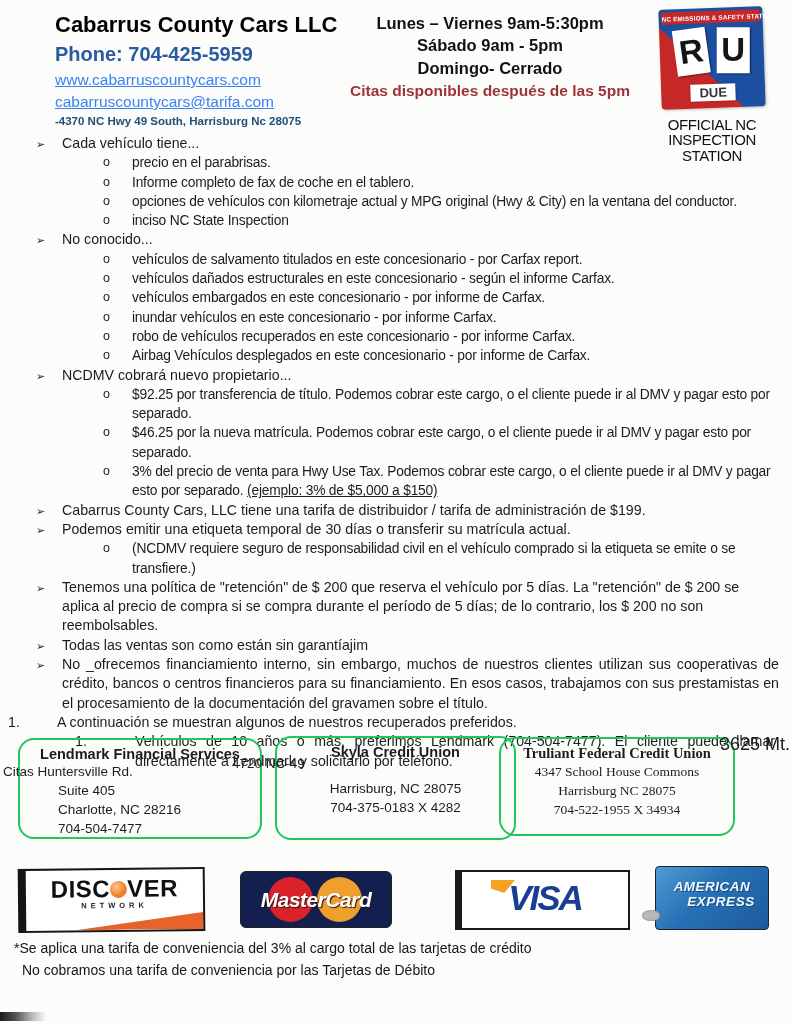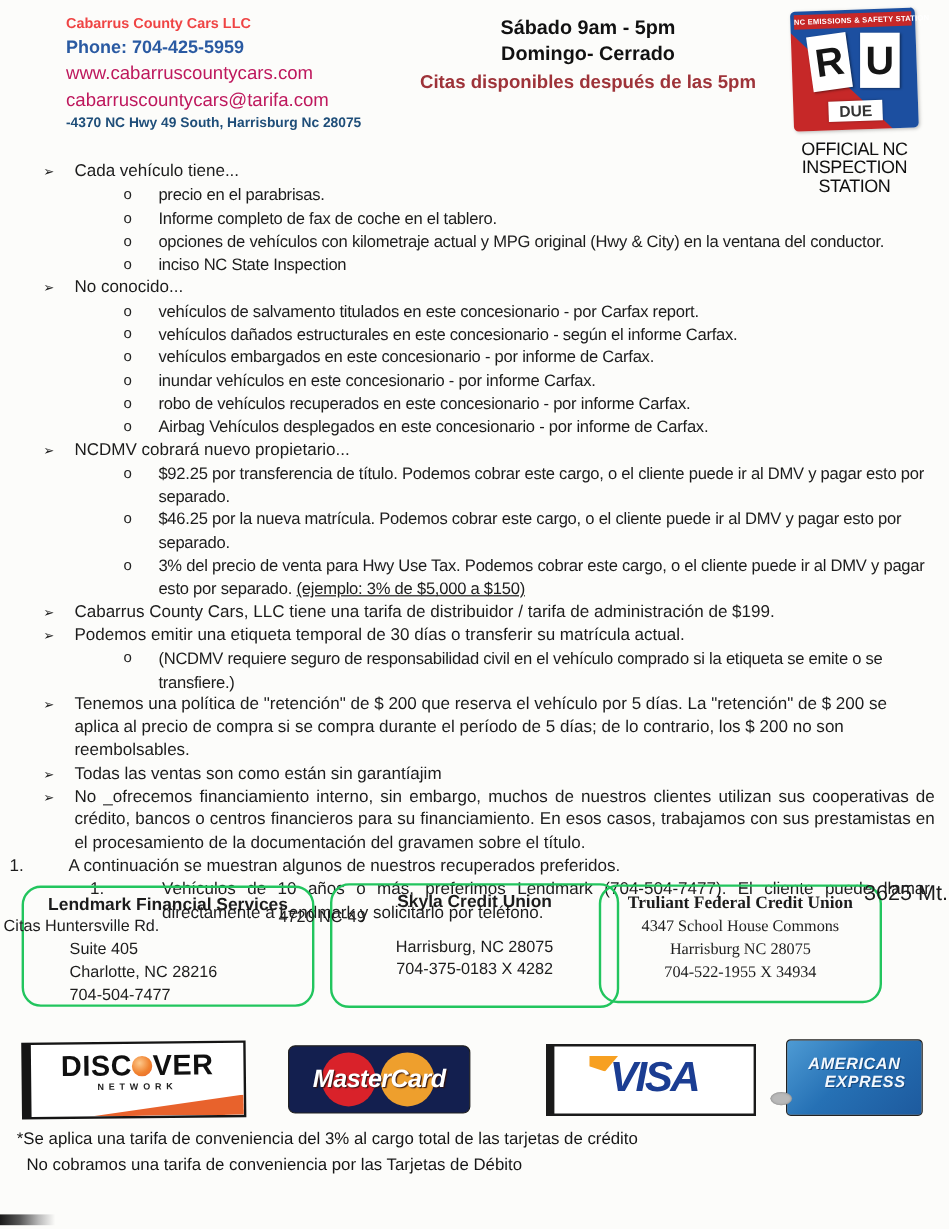--- a/index.html
+++ b/index.html
@@ -3,23 +3,23 @@
 <meta charset="utf-8">
 <style>
   html,body{margin:0;padding:0;}
   body{
     width:791px;height:1024px;position:relative;overflow:hidden;
     background:#fcfcfa;color:#1c1c1c;
     font-family:"Liberation Sans",sans-serif;
   }
   
   .company{position:absolute;left:55px;top:12px;width:300px;}
-  .company-name{font-size:12px;font-weight:bold;color:#ef4444;margin-bottom:5px;}
-  .company-phone{font-size:15px;font-weight:bold;color:#2a5aa2;margin-bottom:5px;}
-  .company-link{display:block;font-size:15.5px;color:#be185d;margin-bottom:4px;}
+  .company-name{font-size:22px;font-weight:bold;color:#000000;margin-bottom:5px;}
+  .company-phone{font-size:20px;font-weight:bold;color:#2a5aa2;margin-bottom:5px;}
+  .company-link{display:block;font-size:15.5px;color:#3b82f6;text-decoration:underline;margin-bottom:4px;}
   .company-address{font-size:11.5px;font-weight:bold;color:#1f4e79;margin-top:1px;}
   .hours{position:absolute;left:330px;top:12px;width:320px;text-align:center;}
   .hours-line{font-size:16.5px;font-weight:bold;color:#111;line-height:1.35;}
   .hours-citas{font-size:15.5px;font-weight:bold;color:#9e3339;margin-top:3px;}
   
   .badge-wrap{position:absolute;left:650px;top:8px;width:124px;text-align:center;}
   .ru-badge{width:104px;height:100px;margin:0 auto;position:relative;border-radius:4px;
     transform:rotate(-2deg);
     background:linear-gradient(45deg,#c62828 0%,#c62828 40%,#1c4fa0 40.5%,#1c4fa0 100%);
     box-shadow:1px 1px 3px rgba(0,0,0,.25);}
@@ -104,20 +104,21 @@
 
 <div class="company">
   <div class="company-name">Cabarrus County Cars LLC</div>
   <div class="company-phone">Phone:  704-425-5959</div>
   <span class="company-link">www.cabarruscountycars.com</span>
   <span class="company-link">cabarruscountycars@tarifa.com</span>
   <div class="company-address">-4370 NC Hwy 49 South, Harrisburg Nc 28075</div>
 </div>
 
 <div class="hours">
+  <div class="hours-line">Lunes – Viernes 9am-5:30pm</div>
   <div class="hours-line">Sábado 9am - 5pm</div>
   <div class="hours-line">Domingo- Cerrado</div>
   <div class="hours-citas">Citas disponibles después de las 5pm</div>
 </div>
 
 <div class="badge-wrap">
   <div class="ru-badge">
     <div class="ru-banner">NC EMISSIONS &amp; SAFETY STATION</div>
     <div class="ru-letters">
       <div class="ru-letter r">R</div>

